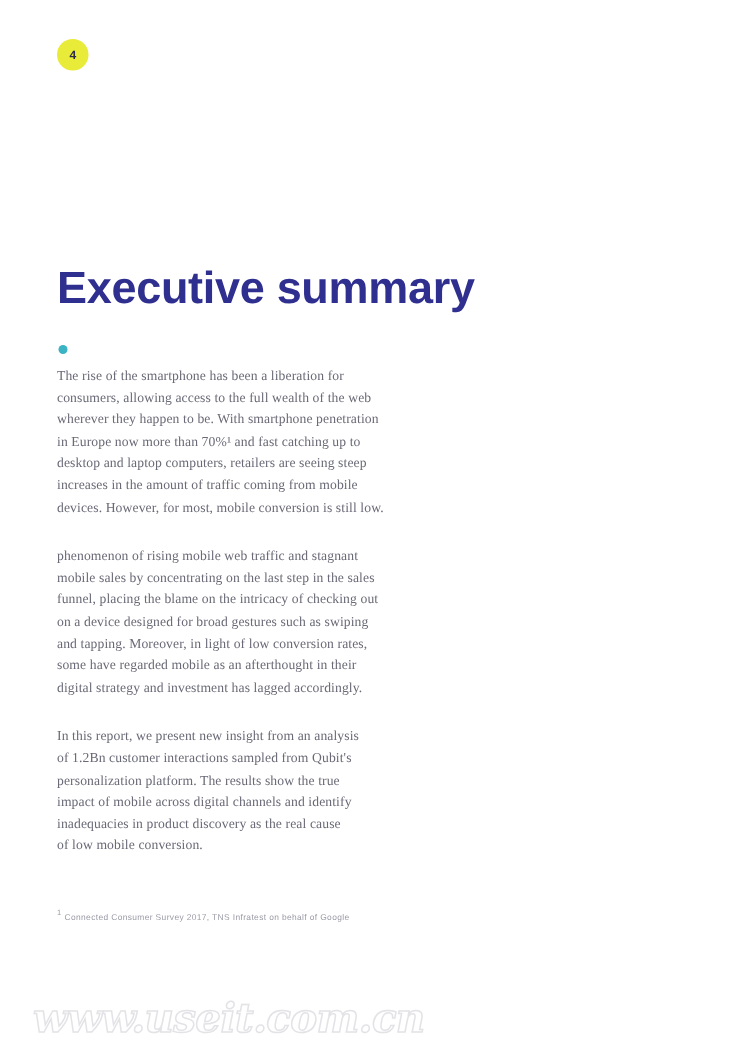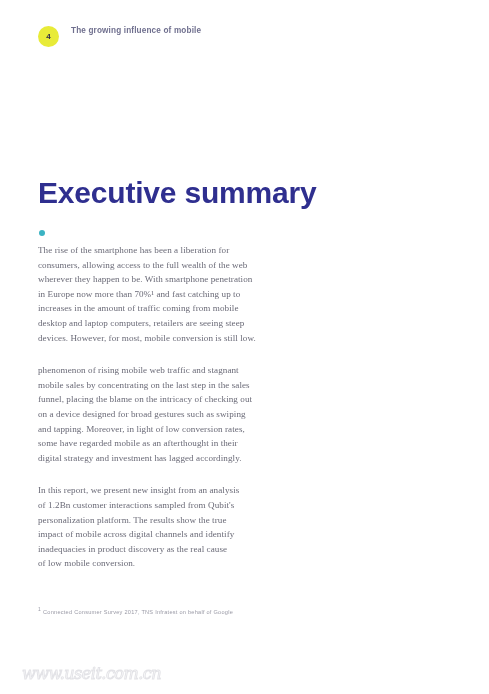--- a/index.html
+++ b/index.html
@@ -129,58 +129,57 @@
     color: #2b2b46;
     letter-spacing: -0.1px;
     margin-top: 42px;
   }
 
   
   #watermark {
     position: absolute;
     left: 22px;
     top: 664px;
-    font-size: 16px;
+    font-size: 27px;
     font-family: "DejaVu Serif", serif;
     font-style: italic;
-    font-weight: normal;
+    font-weight: bold;
     letter-spacing: -0.5px;
     color: transparent;
     -webkit-text-stroke: 1px #e2e2e6;
     text-shadow: 0 0 0 rgba(0,0,0,0);
     opacity: 0.95;
     user-select: none;
     white-space: nowrap;
   }
 </style>
 </head>
 <body>
 
 <div id="page">
 
   <div id="running-header">
     <div id="page-number-badge">4</div>
     <div id="running-header-title">
-      <span class="rh-line">The growing influence of mobile</span>
     </div>
   </div>
 
   <h1 id="page-title">Executive summary</h1>
 
   <div id="accent-dot"></div>
 
   <div id="body-copy">
 
     <p class="body-paragraph">
       <span class="ln">The rise of the smartphone has been a liberation for</span>
       <span class="ln">consumers, allowing access to the full wealth of the web</span>
       <span class="ln">wherever they happen to be. With smartphone penetration</span>
       <span class="ln">in Europe now more than 70%¹ and fast catching up to</span>
+      <span class="ln">desktop and laptop computers, retailers are seeing steep</span>
       <span class="ln">increases in the amount of traffic coming from mobile</span>
-      <span class="ln">desktop and laptop computers, retailers are seeing steep</span>
       <span class="ln">devices. However, for most, mobile conversion is still low.</span>
     </p>
 
     <p class="body-paragraph">
       <span class="ln">phenomenon of rising mobile web traffic and stagnant</span>
       <span class="ln">mobile sales by concentrating on the last step in the sales</span>
       <span class="ln">funnel, placing the blame on the intricacy of checking out</span>
       <span class="ln">on a device designed for broad gestures such as swiping</span>
       <span class="ln">and tapping. Moreover, in light of low conversion rates,</span>
       <span class="ln">some have regarded mobile as an afterthought in their</span>

